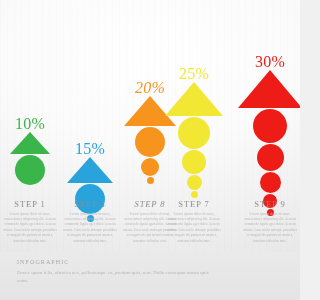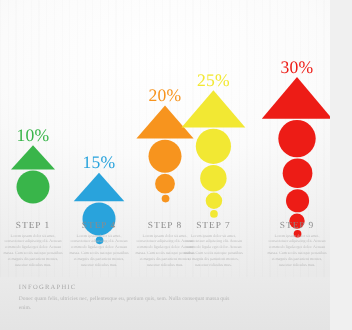--- a/index.html
+++ b/index.html
@@ -163,21 +163,21 @@
           <div class="dots">
             <div class="dot" style="width: 30px; height: 30px; background: rgb(41, 163, 220);"></div>
             <div class="dot" style="width: 7px; height: 7px; background: rgb(41, 163, 220);"></div>
           </div>
         </div>
         <div class="step-block">
           <div class="step-title">STEP 4</div>
           <div class="step-body">Lorem ipsum dolor sit amet, consectetuer adipiscing elit. Aenean commodo ligula eget dolor. Aenean massa. Cum sociis natoque penatibus et magnis dis parturient montes, nascetur ridiculus mus.</div>
         </div>
       </div>
-      <div class="column" style="left: 120px;">
+      <div class="column" style="left: 120px; font-style: italic;">
         <div class="arrow" style="top: 82px; bottom: auto;">
           <div class="pct" style="color: rgb(247, 148, 30);">20%</div>
           <div class="tri" style="border-left-width: 26px; border-right-width: 26px; border-bottom: 30px solid rgb(247, 148, 30);"></div>
           <div class="dots">
             <div class="dot" style="width: 30px; height: 30px; background: rgb(247, 148, 30);"></div>
             <div class="dot" style="width: 18px; height: 18px; background: rgb(247, 148, 30);"></div>
             <div class="dot" style="width: 7px; height: 7px; background: rgb(247, 148, 30);"></div>
           </div>
         </div>
         <div class="step-block">

